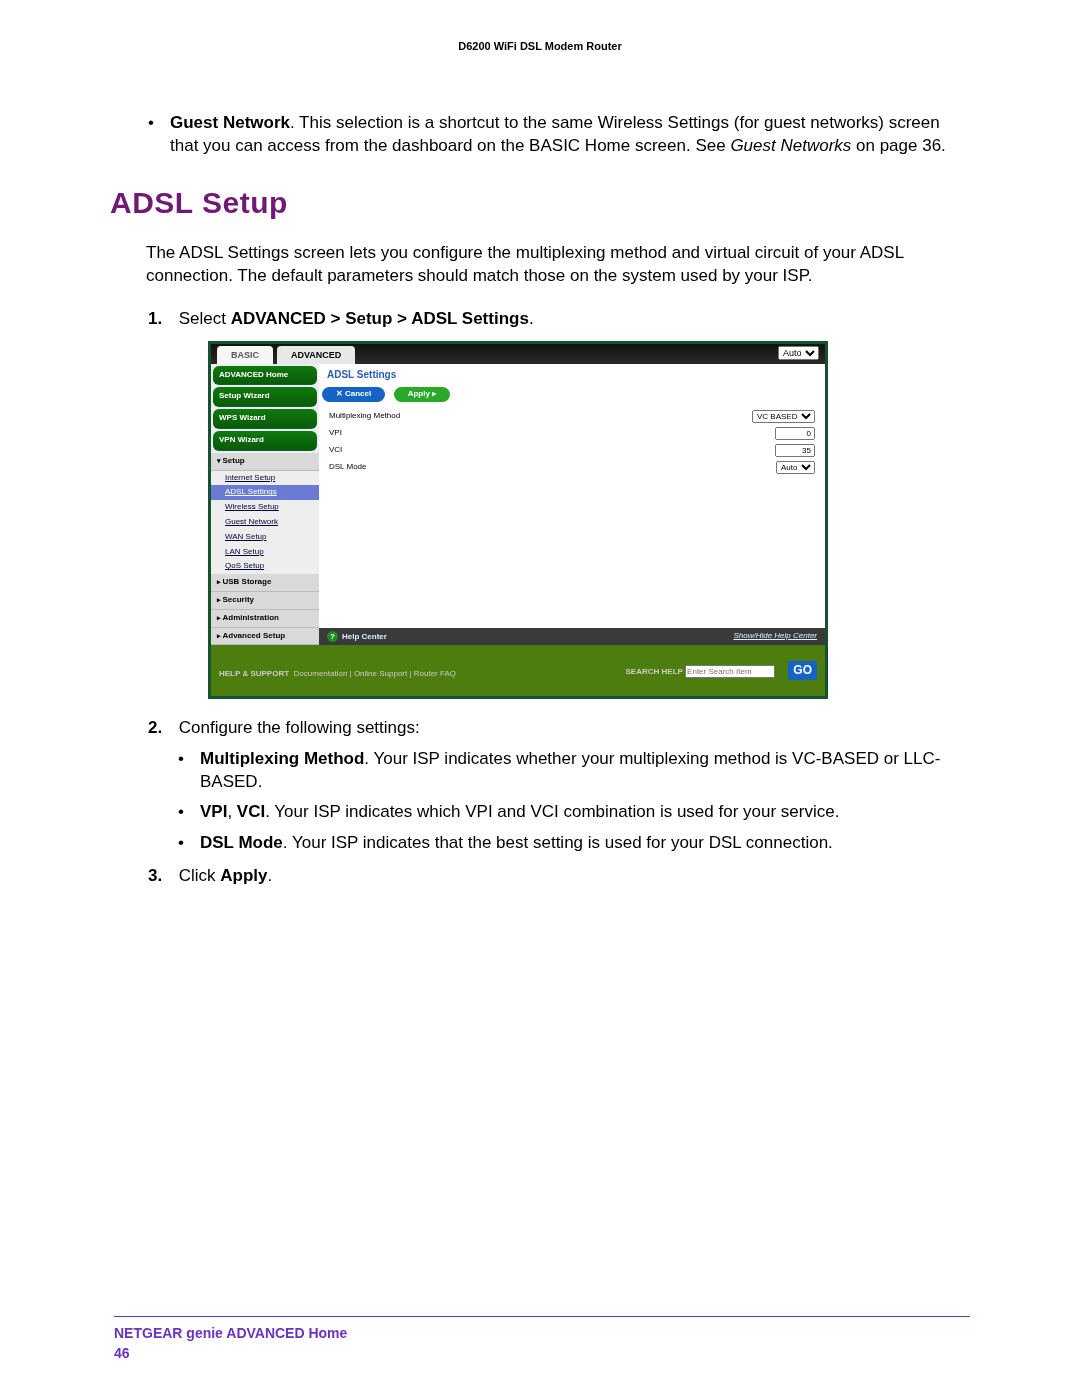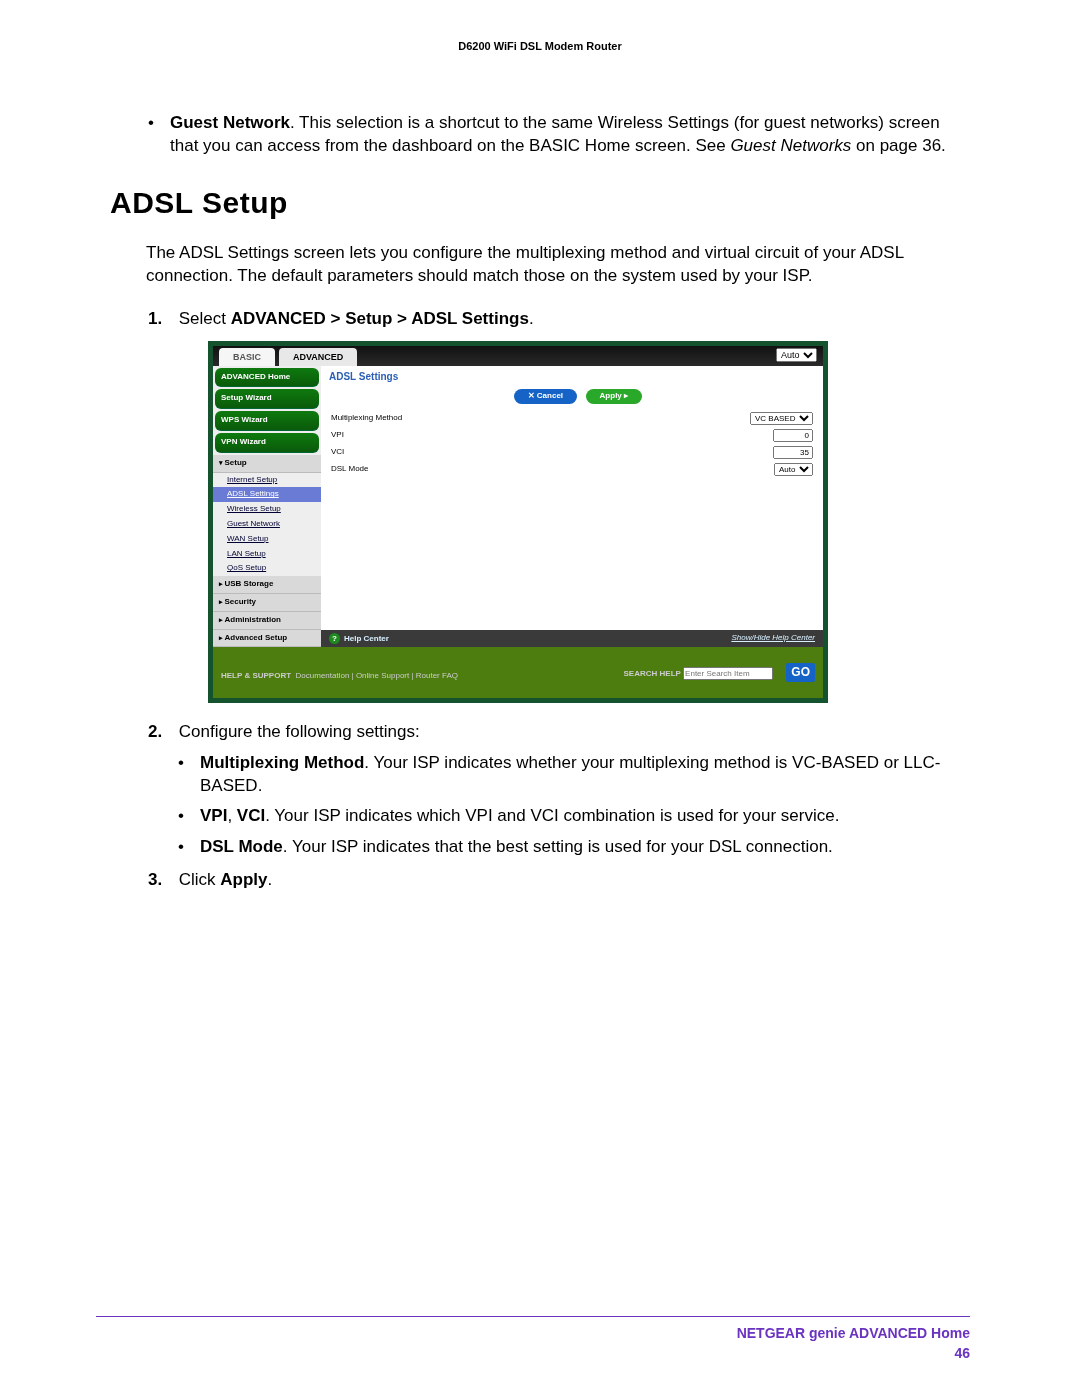--- a/index.html
+++ b/index.html
@@ -2,66 +2,66 @@
 <html><head>
 <meta charset="utf-8">
 <style>
   * { box-sizing: border-box; margin: 0; padding: 0; }
   html, body { width: 1080px; background: #fff; font-family: Arial, Helvetica, sans-serif; color: #000; }
   .page { width: 1080px; height: 1397px; position: relative; padding: 40px 110px 0 110px; }
   .hdr { text-align: center; font-weight: bold; font-size: 11px; margin-bottom: 60px; }
   .bullet-block { margin-left: 60px; margin-bottom: 28px; font-size: 17px; line-height: 1.35; }
   .bullet-block .dot { position: absolute; margin-left: -22px; }
   .link { color: #000000; font-style: italic; }
-  h2.section { color: #000000; font-size: 30px; font-weight: bold; margin: 6px 0 22px 0; letter-spacing: .5px; }
+  h2.section { color: #701a75; font-size: 30px; font-weight: bold; margin: 6px 0 22px 0; letter-spacing: .5px; }
   .para { margin-left: 36px; font-size: 17px; line-height: 1.35; margin-bottom: 20px; }
   .task { margin-left: 0; font-size: 17px; font-weight: bold; margin-bottom: 14px; }
   .task .chev { color: #6a33c0; font-size: 18px; margin-right: 6px; }
   ol.steps { list-style: none; margin-left: 38px; font-size: 17px; }
   ol.steps > li { margin-bottom: 10px; line-height: 1.35; }
   ol.steps .num { font-weight: bold; display: inline-block; width: 26px; }
   ol.steps .b { font-weight: bold; }
   ul.sub { list-style: none; margin: 8px 0 10px 30px; }
   ul.sub > li { margin-bottom: 8px; position: relative; padding-left: 22px; }
   ul.sub > li::before { content: "•"; position: absolute; left: 0; top: 0; }
   .screenshot { margin: 10px 0 18px 60px; width: 620px; }
 
   
-  .ui { width: 620px; border: 5px solid #14532d; font-family: Arial, sans-serif; font-size: 9px; background:#fff; }
+  .ui { width: 620px; border: 3px solid #14532d; font-family: Arial, sans-serif; font-size: 9px; background:#fff; }
   .ui-top { background: linear-gradient(#111,#2a2a2a); height: 20px; position: relative; }
   .ui-tabs { position: absolute; left: 6px; bottom: 0; display: flex; gap: 4px; }
   .ui-tab { background: #e8e8e8; border-radius: 4px 4px 0 0; padding: 3px 14px; font-weight: bold; font-size: 9px; color:#000; }
   .ui-tab.off { background:#f6f6f6; color:#555; }
   .ui-topsel { position:absolute; right:6px; top:2px; }
   .ui-topsel select { font-size:9px; }
   .ui-body { display:flex; background:#fff; }
   .ui-side { width: 108px; background:#eee; }
   .side-btn { background: linear-gradient(#0e7a0e,#0a5a0a); color:#fff; font-weight:bold; font-size:8px; padding:4px 6px; border-bottom:1px solid #063; border-radius:6px; margin:2px 2px; }
   .side-sec { background:#d9d9d9; color:#000; font-size:8px; font-weight:bold; padding:3px 6px; border-bottom:1px solid #bbb; }
   .side-sec::before { content:"▸ "; font-size:7px; }
   .side-sec.open::before { content:"▾ "; }
   .side-sub { background:#eee; padding:2px 0 2px 14px; font-size:8px; text-decoration:underline; color:#003; }
   .side-sub.sel { background:#6a7bd6; color:#fff; text-decoration:underline; }
   .ui-main { flex:1; display:flex; flex-direction:column; min-height:250px; }
   .main-title { color:#2a5fb5; font-weight:bold; font-size:10px; padding:4px 8px; }
-  .main-btns { text-align:center; padding:2px 0 6px 12px; }
+  .main-btns { padding:2px 0 6px 0; }
   .btn { display:inline-block; border-radius:10px; color:#fff; font-weight:bold; font-size:8px; padding:2px 14px; margin:0 3px; }
   .btn.cancel { background:#1663c7; }
   .btn.apply  { background:#2aa82a; }
   .form-row { display:flex; justify-content:space-between; align-items:center; padding:2px 10px; font-size:8px; }
   .form-row .ctl input { width:40px; font-size:8px; text-align:right; padding:0 2px; }
   .form-row .ctl select { font-size:8px; }
   .ui-help { background:#3a3a3a; color:#d8f0ff; font-size:8px; padding:3px 8px; display:flex; justify-content:space-between; align-items:center; }
   .ui-footer { background:#4d7c0f; color:#ccc; font-size:8px; padding:16px 8px; display:flex; justify-content:space-between; align-items:flex-end; }
   .ui-footer .srch input { font-size:8px; width:90px; }
   .ui-footer .go { background:#1663c7; color:#fff; font-weight:bold; font-size:12px; padding:1px 5px; margin-left:11px; border-radius:2px; display:inline-block; }
   .qmark { display:inline-block; width:11px; height:11px; border-radius:50%; background:#1f8a1f; color:#fff; text-align:center; line-height:11px; font-weight:bold; margin-right:4px; font-size:8px; }
 
   .foot-rule { border:0; border-top:1px solid #6a33c0; margin: 0 0 8px 0; }
-  .footer { position:absolute; left:96px; right:110px; bottom:36px; text-align:right; }
+  .footer { position:absolute; left:114px; right:110px; bottom:36px; text-align:left; }
   .footer .t1 { color:#6a33c0; font-weight:bold; font-size:14px; }
   .footer .pg { color:#6a33c0; font-weight:bold; font-size:14px; margin-top:4px; }
 </style>
 </head>
 <body>
 
 <div class="page">
 
   <div class="hdr">D6200 WiFi DSL Modem Router</div>
 

